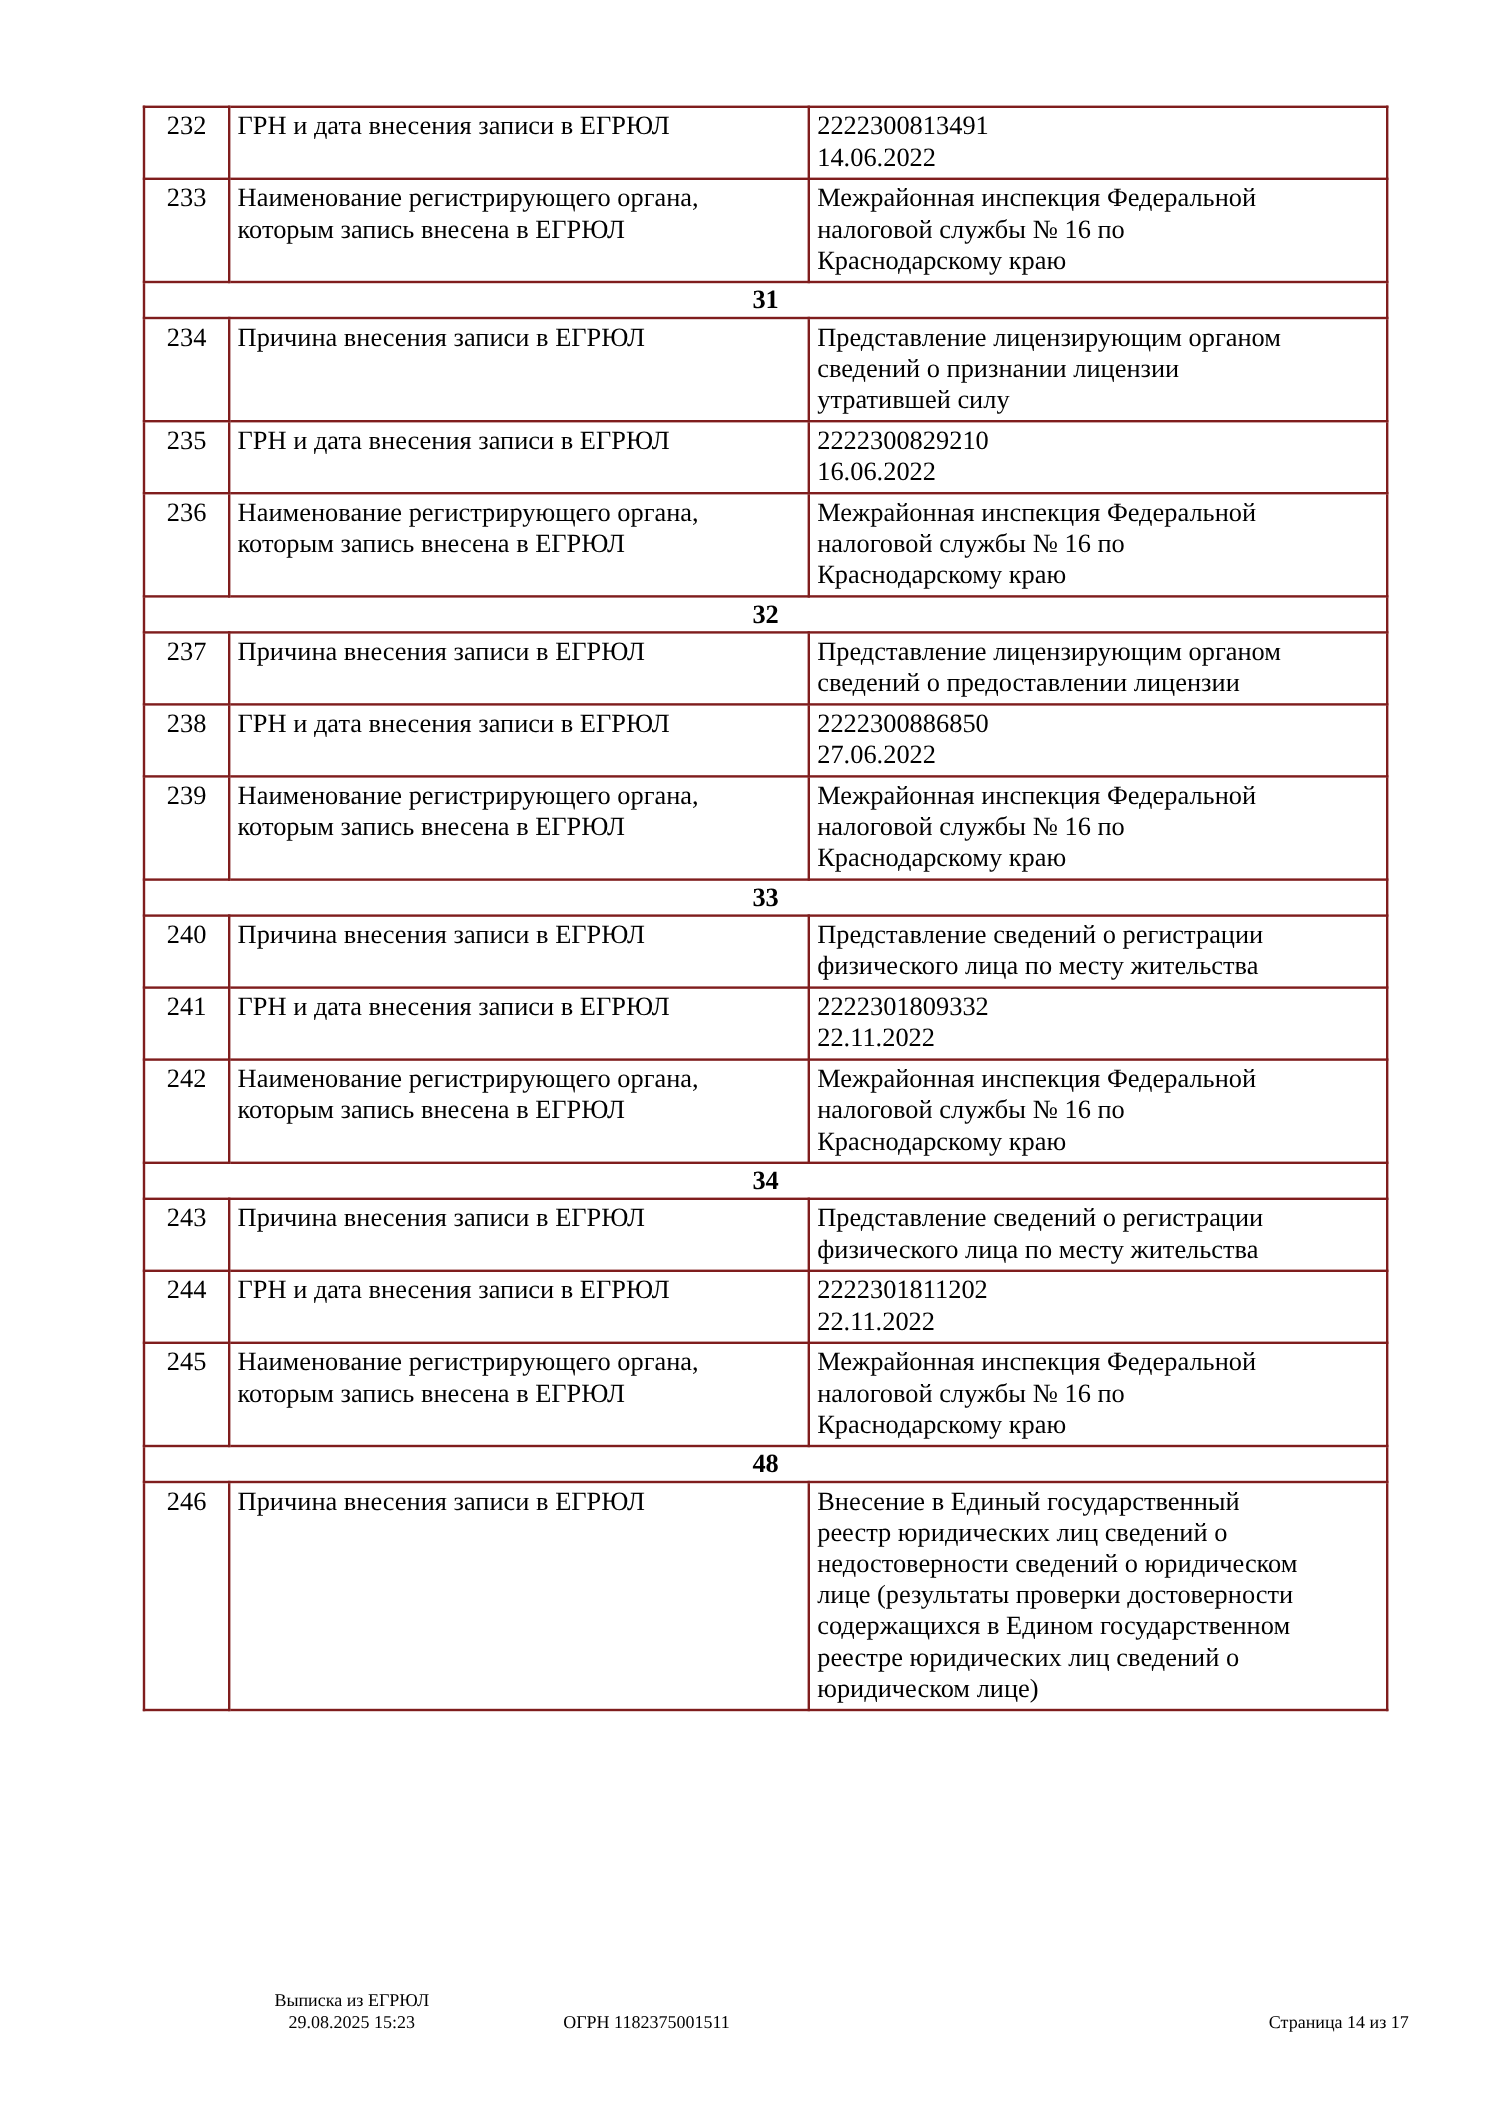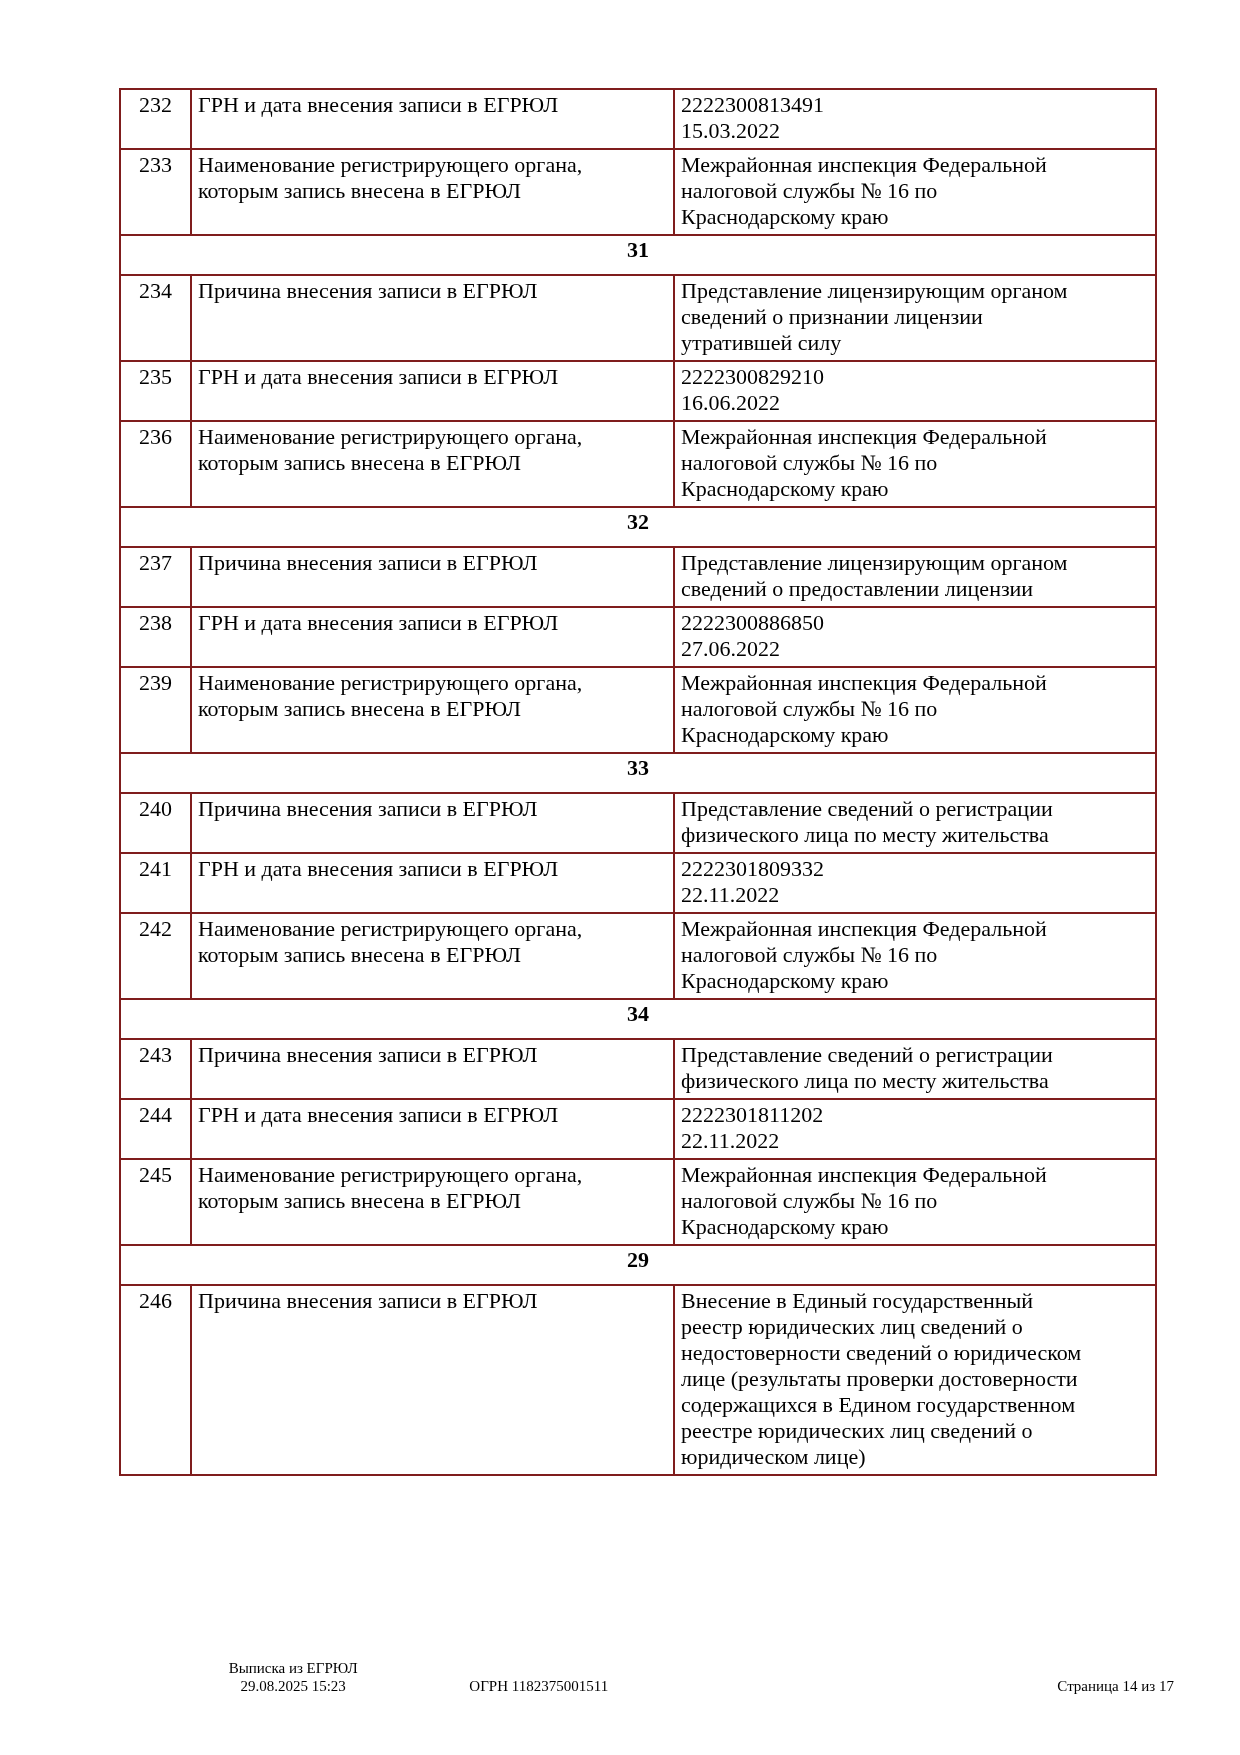--- a/index.html
+++ b/index.html
@@ -35,21 +35,21 @@
     text-align: center;
     padding-left: 2px;
     padding-right: 2px;
     white-space: normal;
   }
   .doc-table td.sec {
     text-align: center;
     font-weight: bold;
     white-space: normal;
     padding-top: 1px;
-    padding-bottom: 11px;
+    padding-bottom: 1px;
   }
   tr.rh2  { height: 59px; }
   tr.rh3  { height: 85px; }
   tr.rhdr { height: 30px; }
   tr.rr2  { height: 52px; }
   tr.rbig { height: 188px; }
   .footer {
     position: absolute;
     left: 117px;
     top: 1659px;
@@ -70,21 +70,21 @@
   <colgroup>
     <col style="width:71px">
     <col style="width:483px">
     <col style="width:482px">
   </colgroup>
   <tbody>
     <tr class="rh2">
       <td class="num">232</td>
       <td class="lbl">ГРН и дата внесения записи в ЕГРЮЛ</td>
       <td class="val">2222300813491
-15.03.2022</td>
+14.06.2022</td>
     </tr>
     <tr class="rh3">
       <td class="num">233</td>
       <td class="lbl">Наименование регистрирующего органа,
 которым запись внесена в ЕГРЮЛ</td>
       <td class="val">Межрайонная инспекция Федеральной
 налоговой службы № 16 по
 Краснодарскому краю</td>
     </tr>
     <tr class="rhdr">
@@ -174,21 +174,21 @@
     </tr>
     <tr class="rh3">
       <td class="num">245</td>
       <td class="lbl">Наименование регистрирующего органа,
 которым запись внесена в ЕГРЮЛ</td>
       <td class="val">Межрайонная инспекция Федеральной
 налоговой службы № 16 по
 Краснодарскому краю</td>
     </tr>
     <tr class="rhdr">
-      <td class="sec" colspan="3">29</td>
+      <td class="sec" colspan="3">48</td>
     </tr>
     <tr class="rbig">
       <td class="num">246</td>
       <td class="lbl">Причина внесения записи в ЕГРЮЛ</td>
       <td class="val">Внесение в Единый государственный
 реестр юридических лиц сведений о
 недостоверности сведений о юридическом
 лице (результаты проверки достоверности
 содержащихся в Едином государственном
 реестре юридических лиц сведений о

